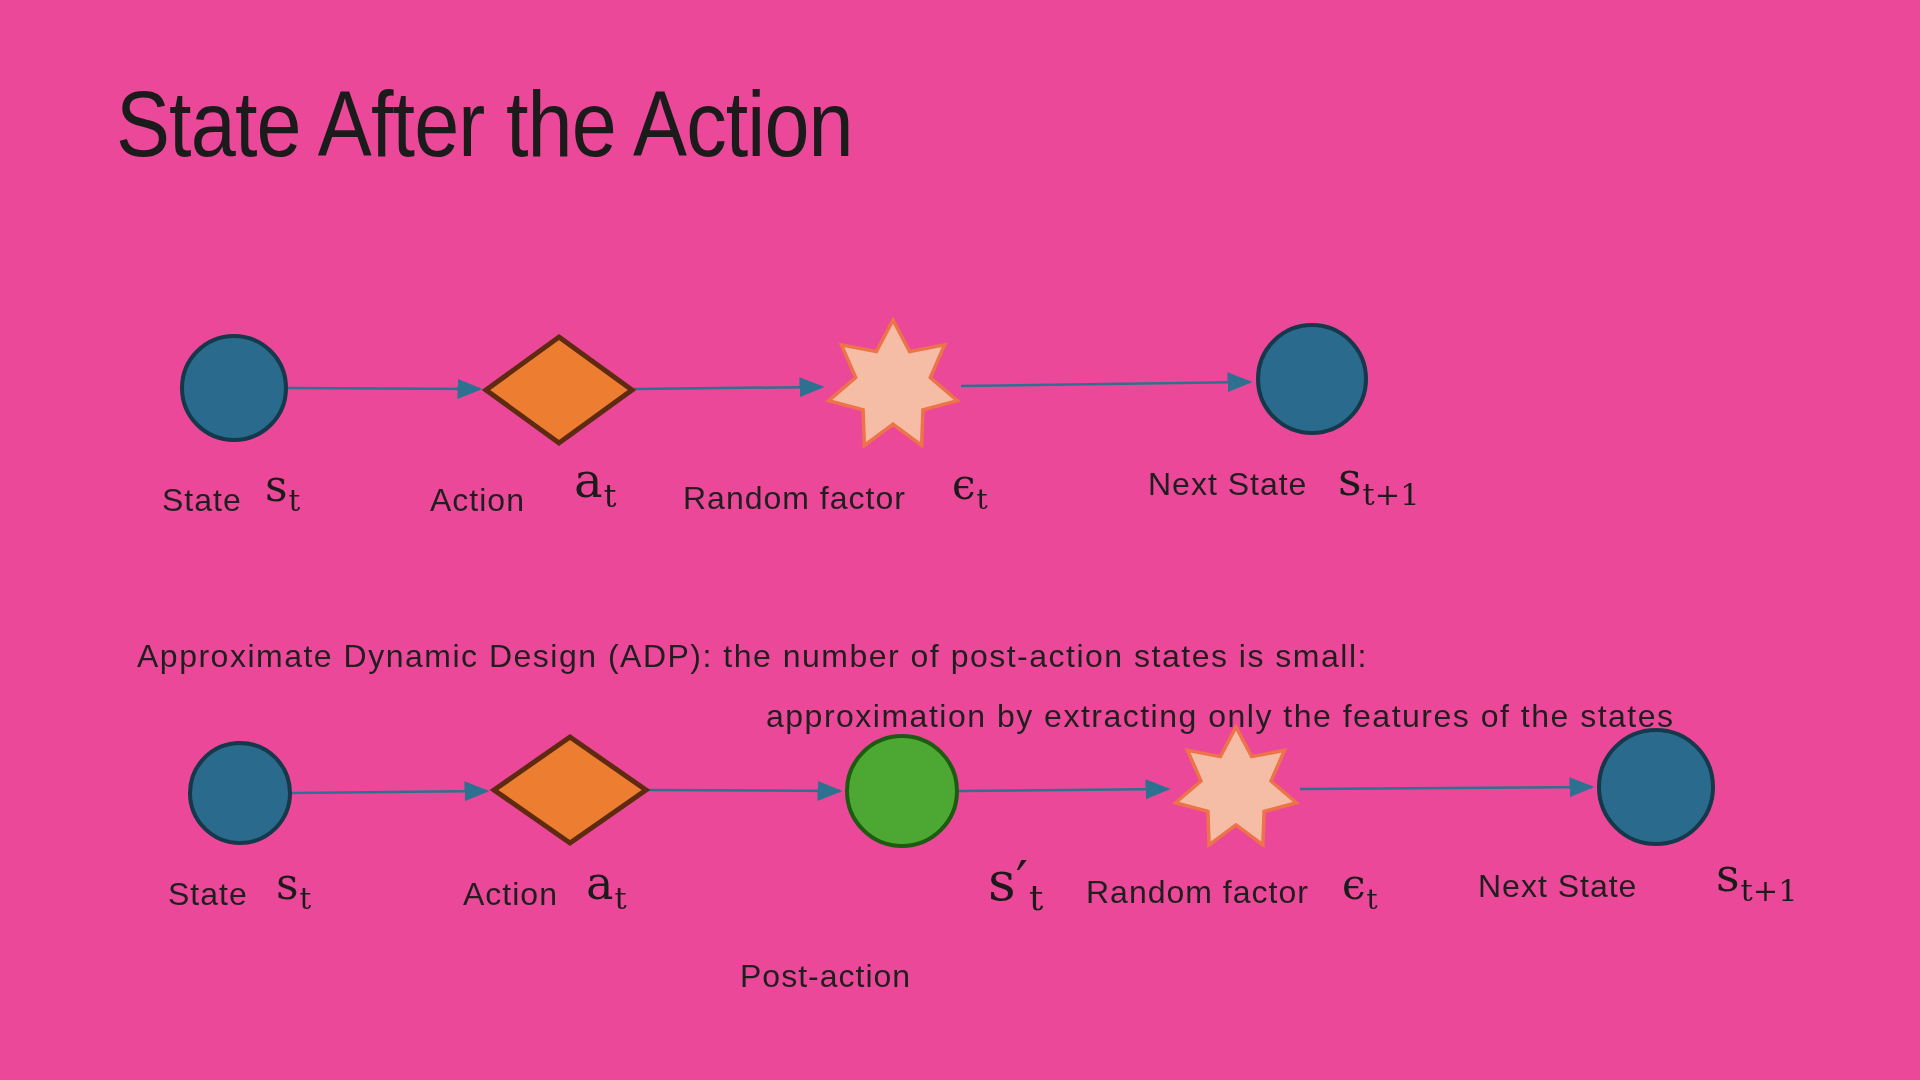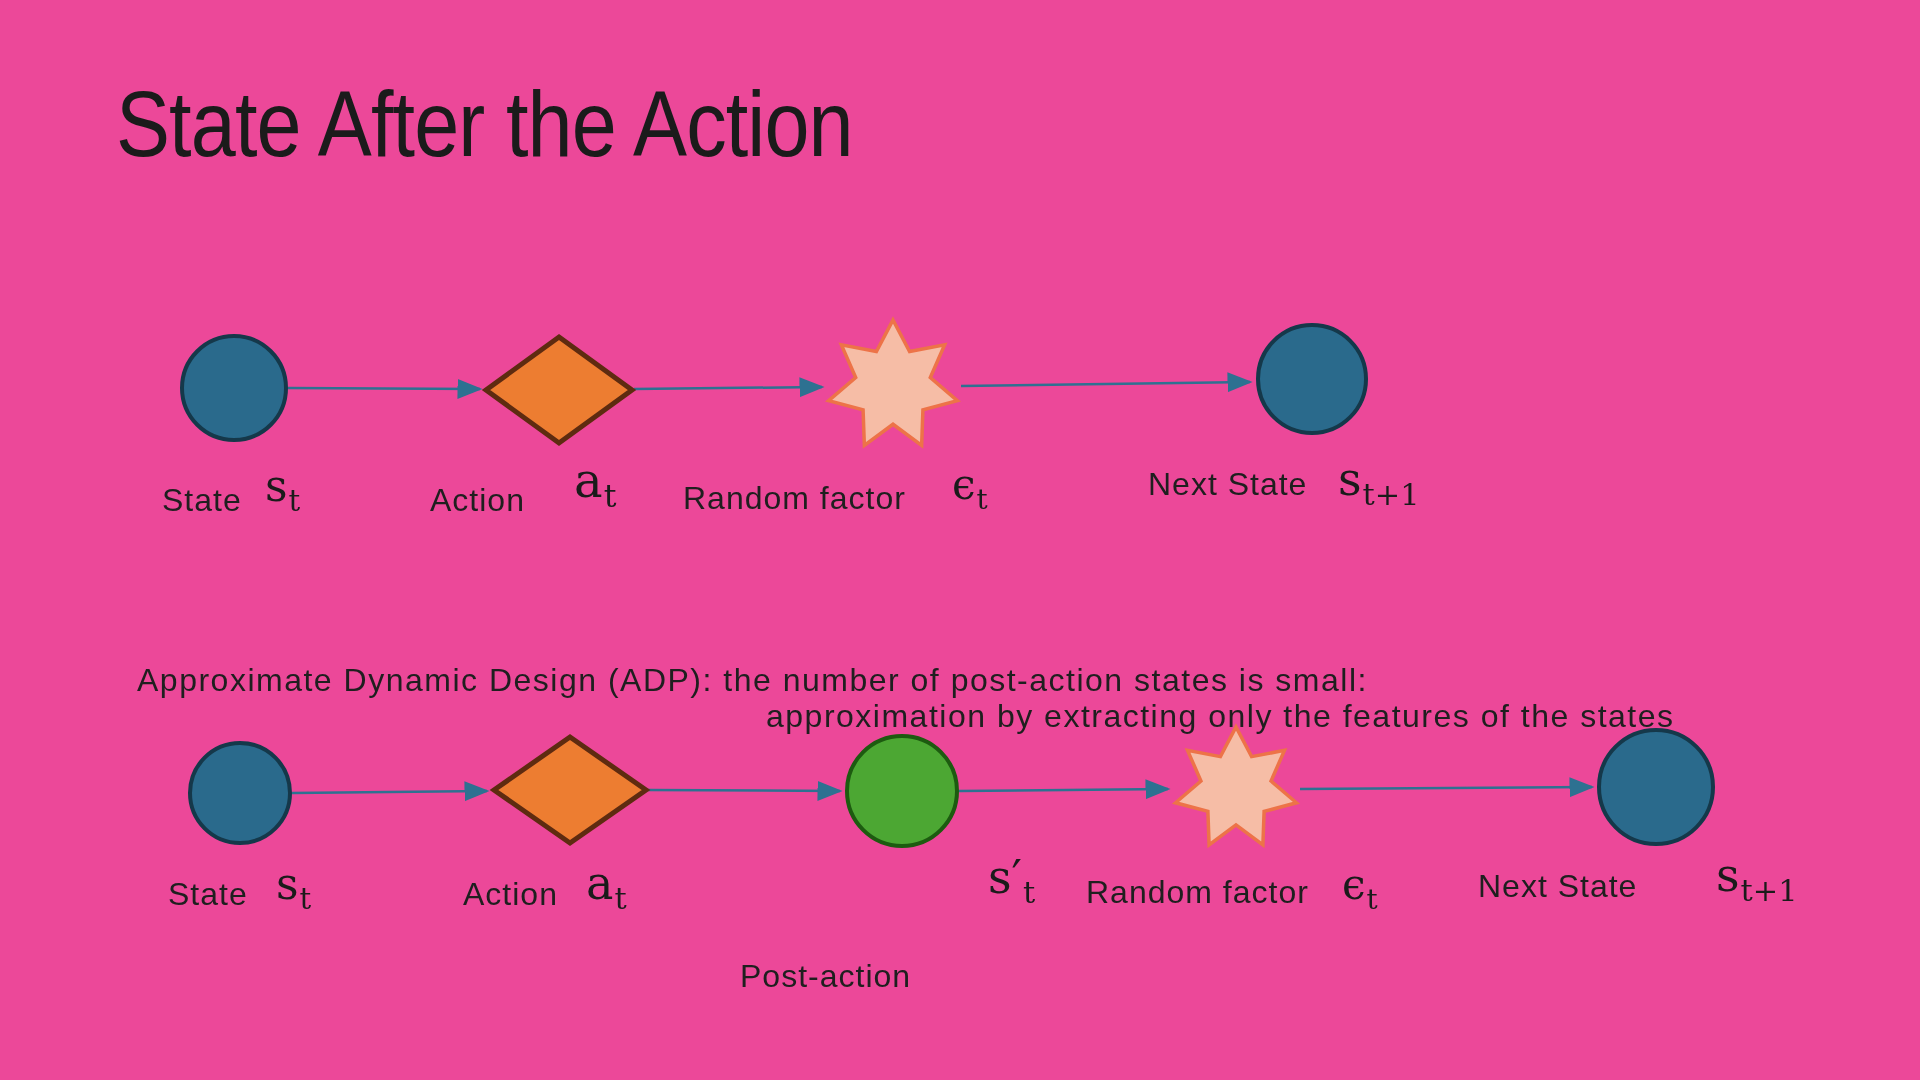--- a/index.html
+++ b/index.html
@@ -58,21 +58,21 @@
 
   <div class="lbl" style="left:430px;top:482px">Action</div>
   <div class="sym" style="left:574px;top:452px;font-size:48px"><span class="b">a</span><span class="s">t</span></div>
 
   <div class="lbl" style="left:683px;top:480px">Random factor</div>
   <div class="sym" style="left:952px;top:460px;font-size:42px"><span class="b">ϵ</span><span class="s">t</span></div>
 
   <div class="lbl" style="left:1148px;top:466px">Next State</div>
   <div class="sym" style="left:1338px;top:452px;font-size:46px"><span class="b">s</span><span class="s">t+1</span></div>
 
-  <div class="heading" style="left:137px;top:662px">Approximate Dynamic Design (ADP): the number of post-action states is small:</div>
+  <div class="heading" style="left:137px;top:638px">Approximate Dynamic Design (ADP): the number of post-action states is small:</div>
   <div class="heading" style="left:766px;top:698px">approximation by extracting only the features of the states</div>
 
   <svg class="diagram" style="top:690px" width="1920" height="195">
     <line class="edge" x1="292" y1="103" x2="487" y2="101" marker-end="url(#ah)" stroke="#2d7191"></line>
     <line class="edge" x1="648" y1="100" x2="840" y2="101" marker-end="url(#ah)" stroke="#2d7191"></line>
     <line class="edge" x1="959" y1="101" x2="1168" y2="99" marker-end="url(#ah)" stroke="#2d7191"></line>
     <line class="edge" x1="1300" y1="99" x2="1592" y2="97" marker-end="url(#ah)" stroke="#2d7191"></line>
     <circle class="node" cx="240" cy="103" r="50" fill="#2a6a8c" stroke="#15384a"></circle>
     <polygon class="diamond" points="570,47 646,100 570,153 494,100" fill="#ed7d31" stroke="#5e2b10"></polygon>
     <circle class="node" cx="902" cy="101" r="55" fill="#4ca733" stroke="#1d5b10"></circle>
@@ -83,21 +83,21 @@
   <div class="lbl" style="left:168px;top:876px">State</div>
   <div class="sym" style="left:276px;top:858px"><span class="b">s</span><span class="s">t</span></div>
 
   <div class="lbl" style="left:463px;top:876px">Action</div>
   <div class="sym" style="left:586px;top:856px;font-size:46px"><span class="b">a</span><span class="s">t</span></div>
 
   <div class="lbl lbl2" style="left:740px;top:866px">
     <div>Post-action</div>
     
   </div>
-  <div class="sym" style="left:988px;top:850px;font-size:46px"><span class="b">s′</span><span class="s">t</span></div>
+  <div class="sym" style="left:988px;top:850px;font-size:54px"><span class="b">s′</span><span class="s">t</span></div>
 
   <div class="lbl" style="left:1086px;top:874px">Random factor</div>
   <div class="sym" style="left:1342px;top:860px;font-size:42px"><span class="b">ϵ</span><span class="s">t</span></div>
 
   <div class="lbl" style="left:1478px;top:868px">Next State</div>
   <div class="sym" style="left:1716px;top:848px;font-size:46px"><span class="b">s</span><span class="s">t+1</span></div>
 
 </div>
 
 </body></html>

